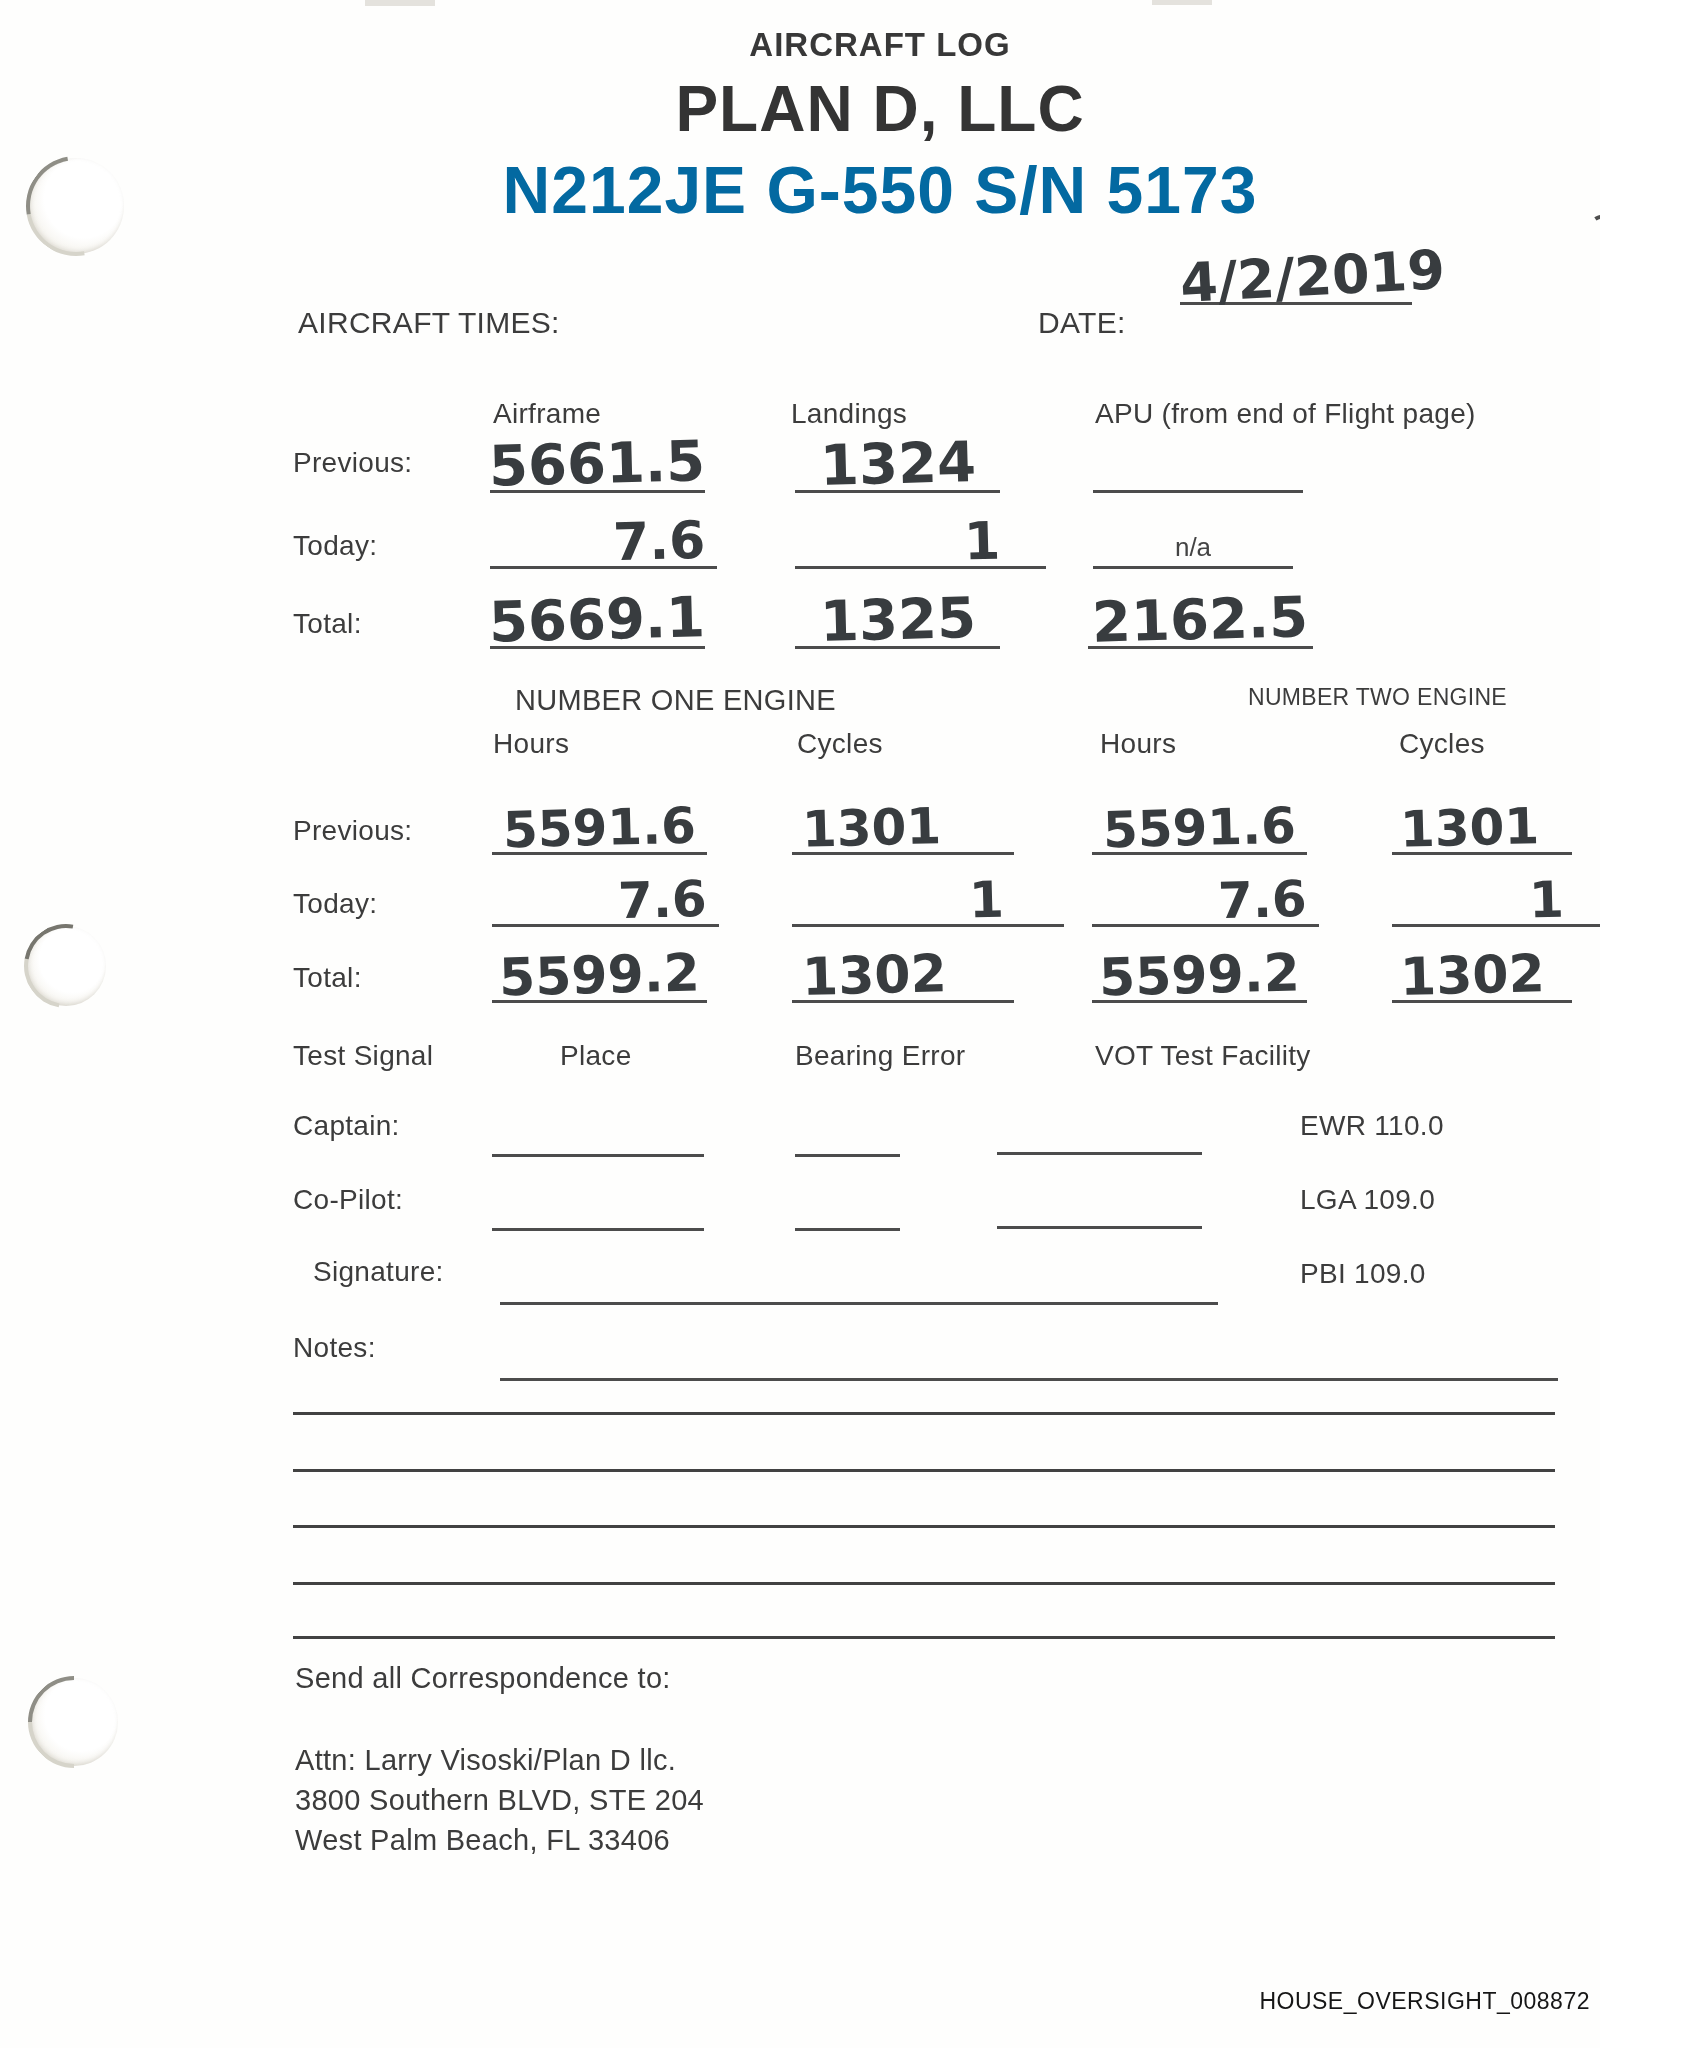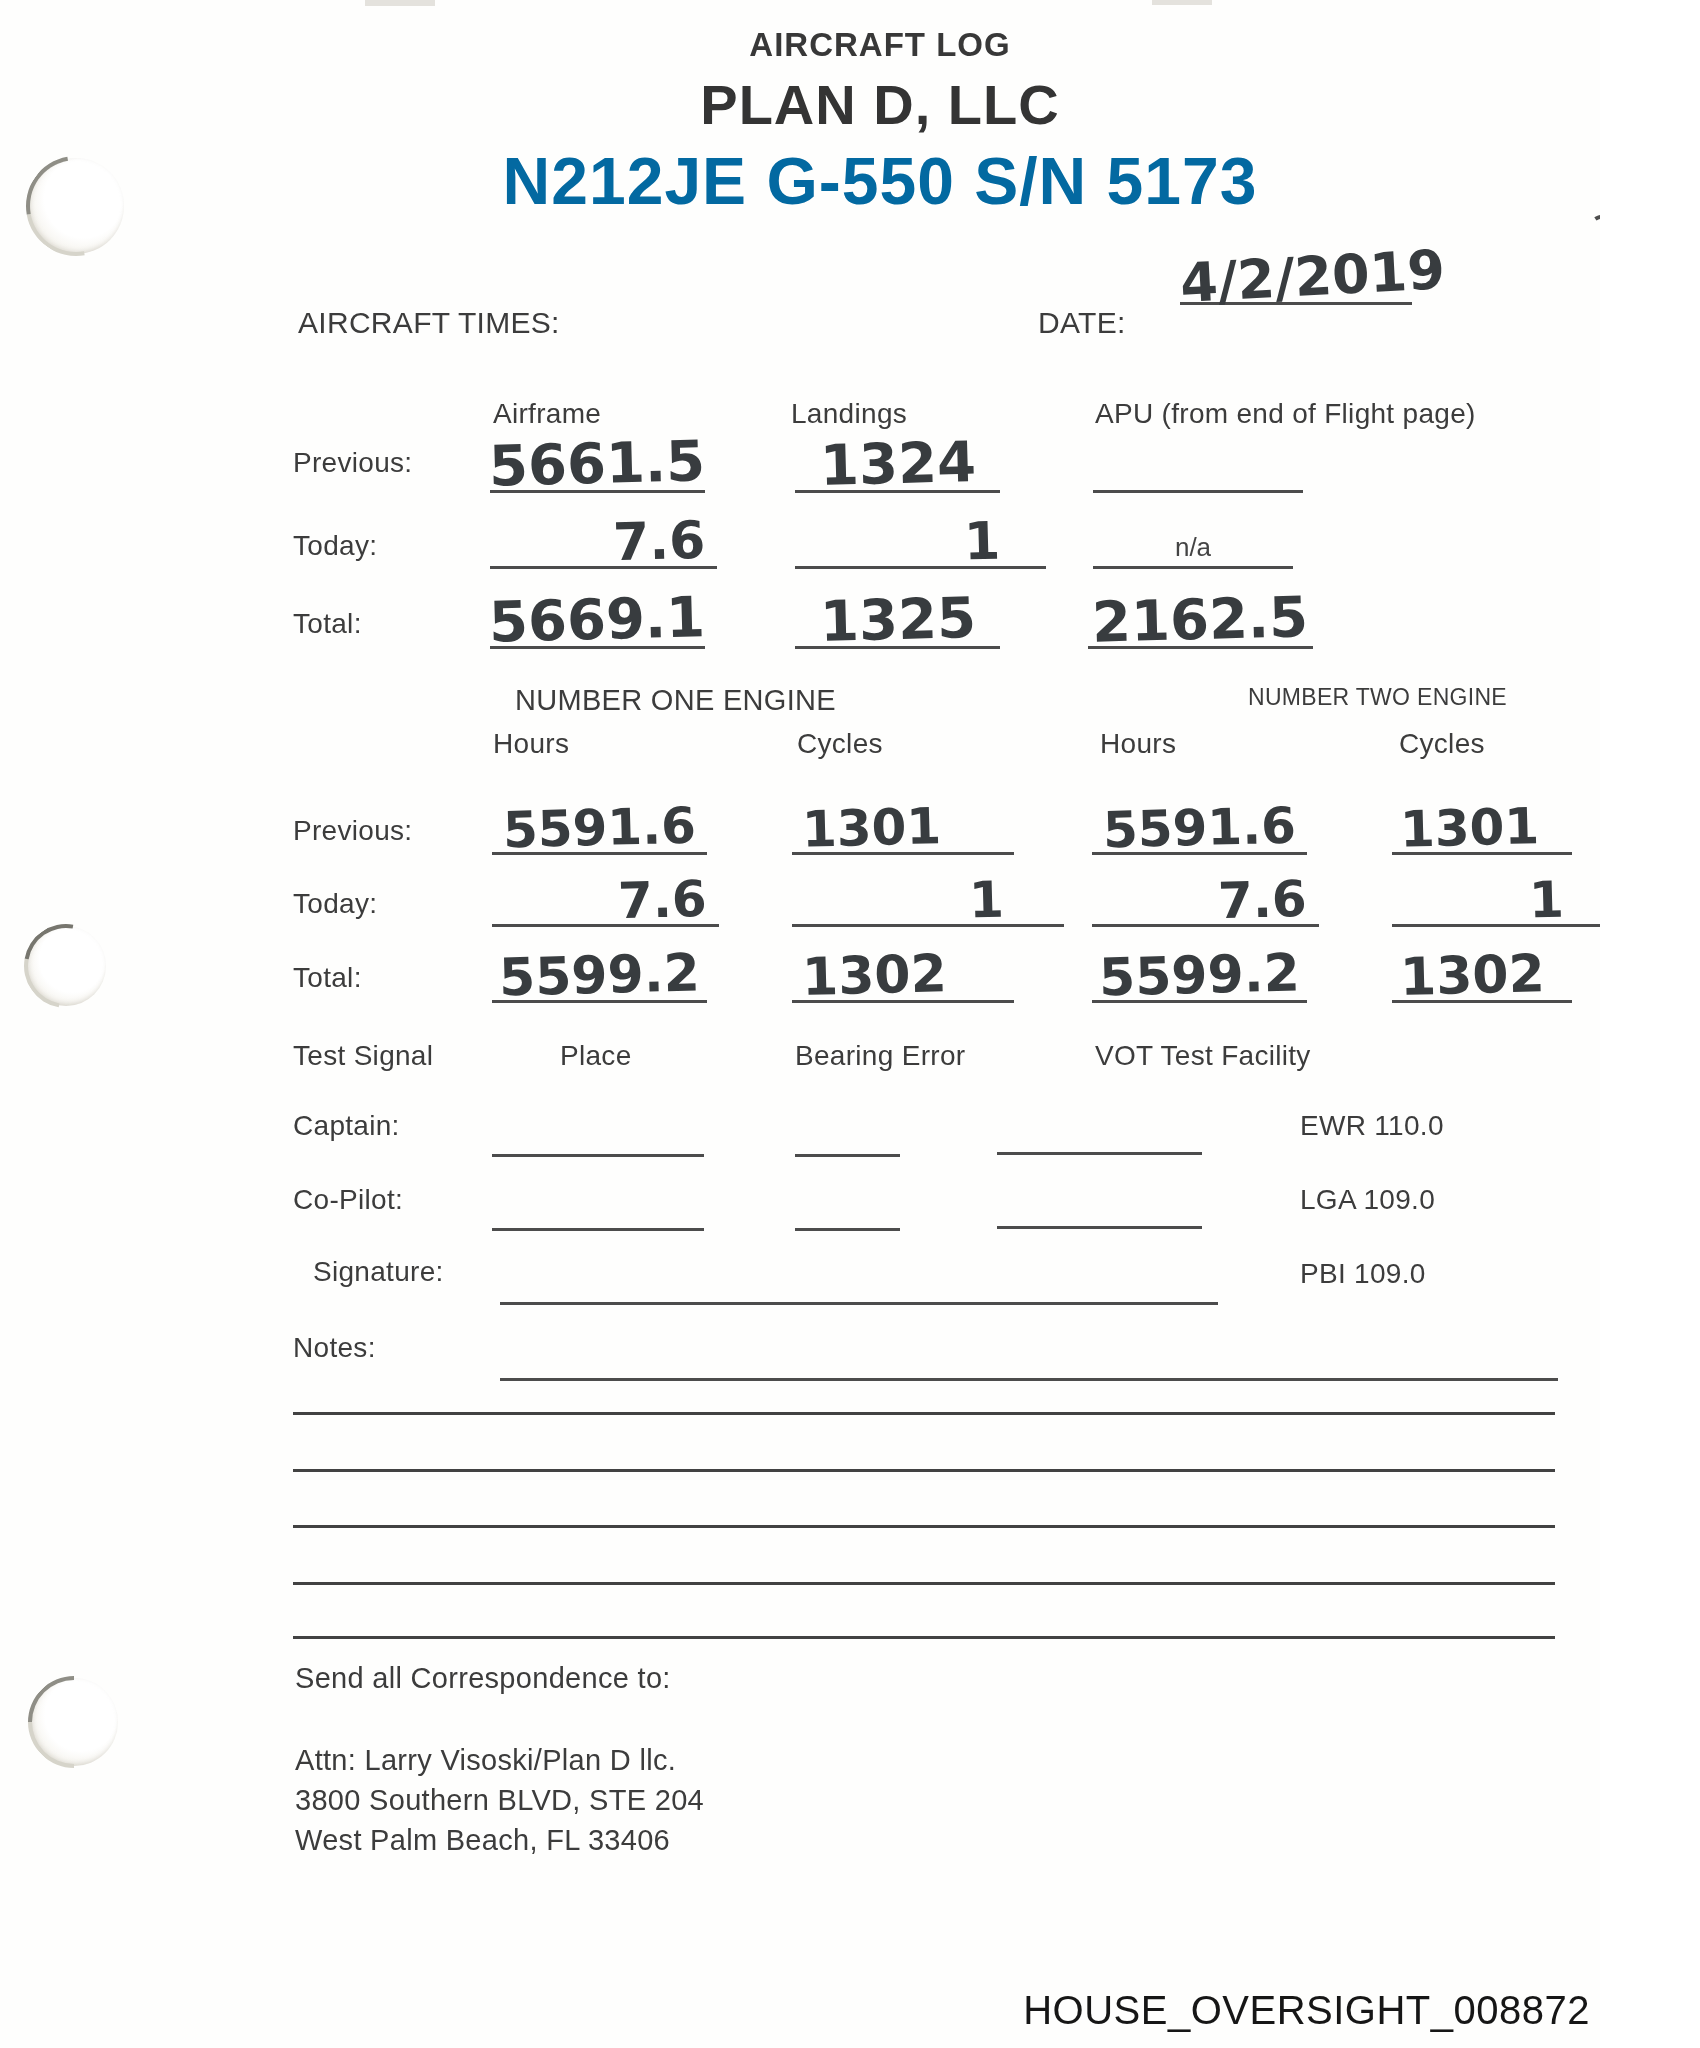--- a/index.html
+++ b/index.html
@@ -5,37 +5,37 @@
   html,body{margin:0;padding:0;background:#ffffff;}
   .page{
     position:relative;width:1600px;height:2048px;background:#fefefdff;
     font-family:"Liberation Sans", sans-serif;color:#3a3a3a;overflow:hidden;
   }
   .abs{position:absolute;}
   
   .print{font-size:28px;color:#3c3c3c;letter-spacing:.3px;white-space:nowrap;}
   .print-sm{font-size:26px;color:#444;}
   .t1{font-size:33px;font-weight:600;letter-spacing:1px;color:#383838;}
-  .t2{font-size:56px;font-weight:600;letter-spacing:1px;color:#343434;}
+  .t2{font-size:64px;font-weight:600;letter-spacing:1px;color:#343434;}
   .t3{font-size:66px;font-weight:700;letter-spacing:1px;color:#0369a1;}
   .title-wrap{left:70px;top:0;width:1620px;text-align:center;}
   
   .hw{
     font-family:"DejaVu Sans", sans-serif;font-weight:700;color:#383c3f;
     transform:rotate(-1.5deg);line-height:.95;white-space:nowrap;
   }
   
   .field{
     display:flex;align-items:flex-end;justify-content:center;
     border-bottom:3px solid #4c4c4c;overflow:visible;
   }
   .field.left{justify-content:flex-start;}
   .field.right{justify-content:flex-end;}
   .rule{border-top:3px solid #424242;height:0;}
-  .docid{font-size:40px;color:#161616;letter-spacing:.5px;white-space:nowrap;}
+  .docid{font-size:23px;color:#161616;letter-spacing:.5px;white-space:nowrap;}
   
   .hole{border-radius:50%;
     background:radial-gradient(circle at 58% 42%, #ffffff 50%, #f5f3ed 72%, #fdfcfa 100%);
     box-shadow:inset 2px -2px 5px rgba(182,178,166,.45);}
   .hole-arc{position:absolute;inset:-2px;border:4px solid transparent;border-radius:50%;
     border-left-color:#8f8e86;border-bottom-color:#d6d4ca;transform:rotate(35deg);}
   .pen-arc{border:4px solid transparent;border-top:4px solid #4e4e4e;border-radius:50%;
     transform:rotate(12deg);}
   .smudge{background:#dddbd4;opacity:.8;}
 </style>

